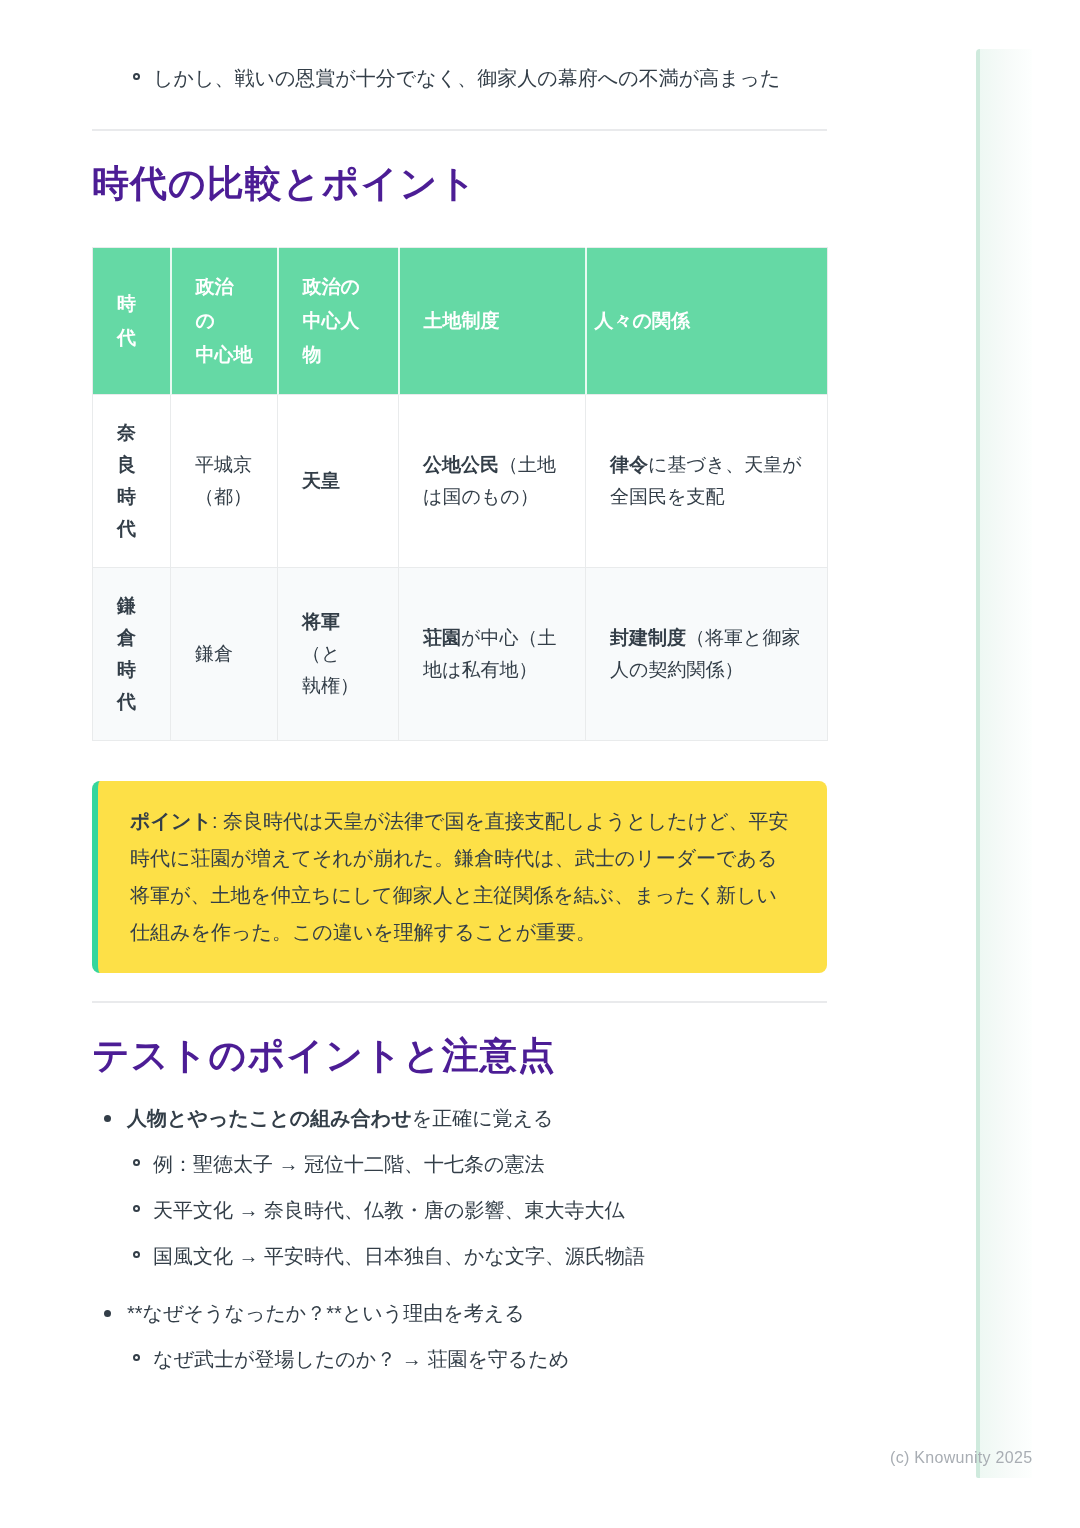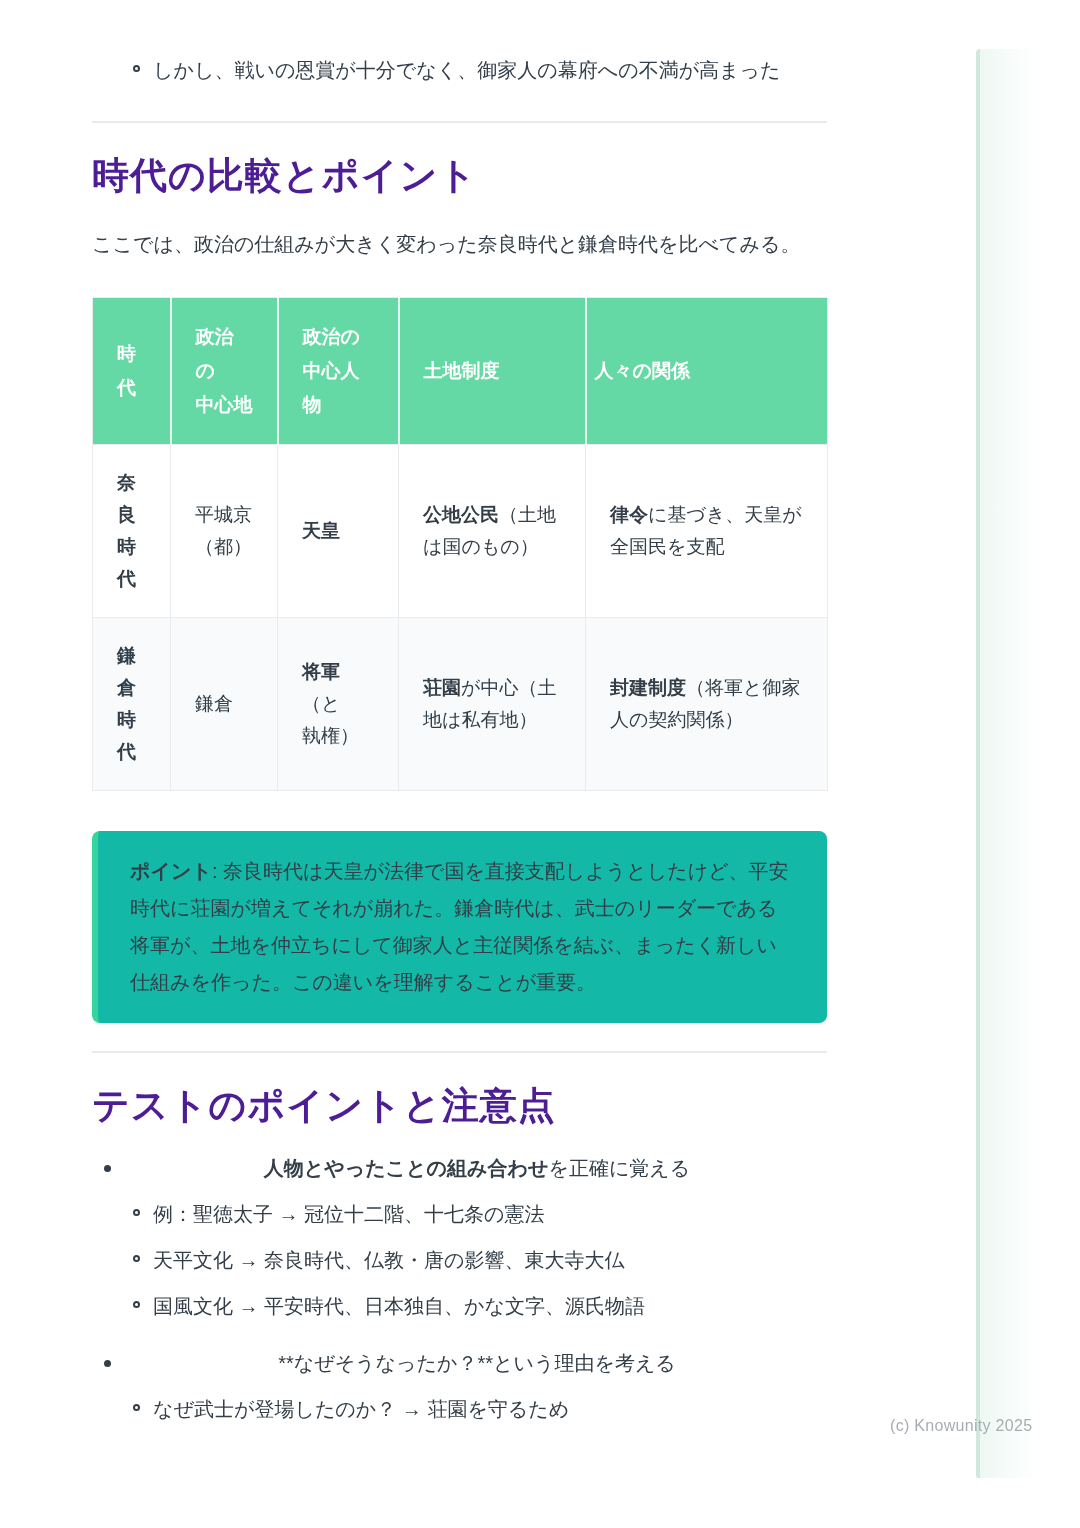--- a/index.html
+++ b/index.html
@@ -4,21 +4,21 @@
 <style>
   * { margin:0; padding:0; box-sizing:border-box; }
   html,body { width:1080px; height:1528px; }
   body {
     background:#ffffff;
     font-family:"Liberation Sans","DejaVu Sans",sans-serif;
     color:#333e48;
     position:relative;
     overflow:hidden;
   }
-  .content { position:absolute; left:92px; top:0; width:735px; }
+  .content { position:absolute; left:92px; top:8px; width:735px; }
 
   
   .intro-bullet { margin-top:55px; display:flex; align-items:flex-start; font-size:20px; line-height:30px; }
 
   .divider { border:none; border-top:2px solid #e9eaec; margin-top:36px; }
   .divider2 { margin-top:28px; }
 
   h1.sec-title {
     margin-top:28px;
     font-size:37px;
@@ -58,53 +58,53 @@
     padding:22px 24px;
     white-space:pre-line;
     border:1px solid #e9ebec;
   }
   table.cmp tr.alt td { background:#f8fafb; }
   table.cmp .b { font-weight:bold; }
 
   
   .callout {
     margin-top:40px;
-    background:#14b8a6;
+    background:#fde047;
     border-left:6px solid #35d69d;
     border-radius:8px;
     padding:22px 32px;
     font-size:20px;
     line-height:37px;
   }
   .callout .b { font-weight:bold; }
 
   
   .li { display:flex; align-items:flex-start; font-size:20px; line-height:31px; }
   .li .txt { flex:1; }
   .li .b { font-weight:bold; }
-  .li.top { margin-top:26px;text-align:center; }
+  .li.top { margin-top:26px; }
   .li.top.first { margin-top:22px; }
   .li.sub { margin-top:15px;justify-content:space-between; }
   .marker { flex:none; border-radius:50%; }
   .dot { width:7px; height:7px; background:#333e48; margin:12px 16px 0 12px; }
   .circ { width:7px; height:7px; border:2px solid #333e48; background:transparent; margin:10px 13px 0 41px; }
 
   
   .edge-strip {
     position:absolute;
     left:976px; top:49px;
     width:56px; height:1429px;
     background:linear-gradient(90deg,#cfeadd 0px,#cfeadd 4px,#eef8f3 4px,#f7fbf9 32px,#fdfffe 56px);
     border-top-left-radius:4px;
     border-bottom-left-radius:2px;
   }
 
   .footer {
     position:absolute;
-    left:890px; top:1417px;
+    left:890px; top:1449px;
     font-size:16px;
     color:#a8adb3;
     letter-spacing:.3px;
   }
 </style>
 </head>
 <body>
 
 <div class="edge-strip"></div>
 
@@ -112,21 +112,20 @@
 
   <div class="intro-bullet">
     <span class="marker circ"></span>
     <span class="txt">しかし、戦いの恩賞が十分でなく、御家人の幕府への不満が高まった</span>
   </div>
 
   <hr class="divider">
 
   <h1 class="sec-title">時代の比較とポイント</h1>
 
-  <p class="sec-intro">ここでは、政治の仕組みが大きく変わった奈良時代と鎌倉時代を比べてみる。</p>
 
   <table class="cmp">
     <colgroup>
       <col style="width:78px">
         <col style="width:107px">
         <col style="width:121px">
         <col style="width:187px">
         <col style="width:242px">
     </colgroup>
     <thead>

